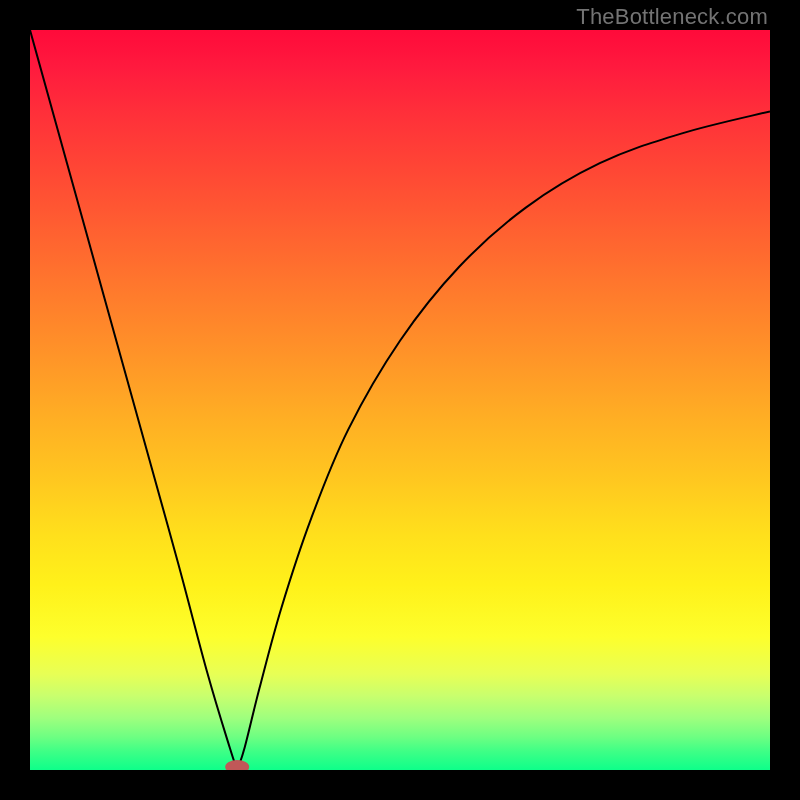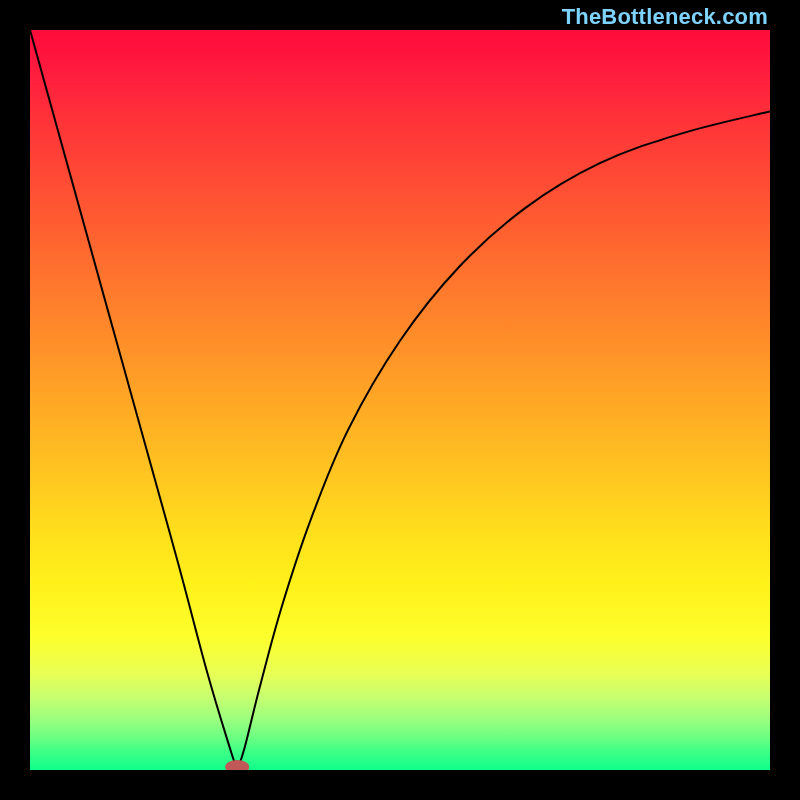--- a/index.html
+++ b/index.html
@@ -50,23 +50,23 @@
       #9eff7e 93%,
       #6eff82 95.5%,
       #3eff86 97.5%,
       #0eff8a 100%
     );
   }
   .watermark {
     position: absolute;
     top: 4px;
     right: 32px;
-    color: #7dd3fc;
+    color: #737373;
     font-size: 22px;
-    font-weight: 700;
+    font-weight: 400;
     letter-spacing: 0.2px;
   }
   svg.curve {
     position: absolute;
     top: 0;
     left: 0;
     width: 100%;
     height: 100%;
   }
   .curve-path {

